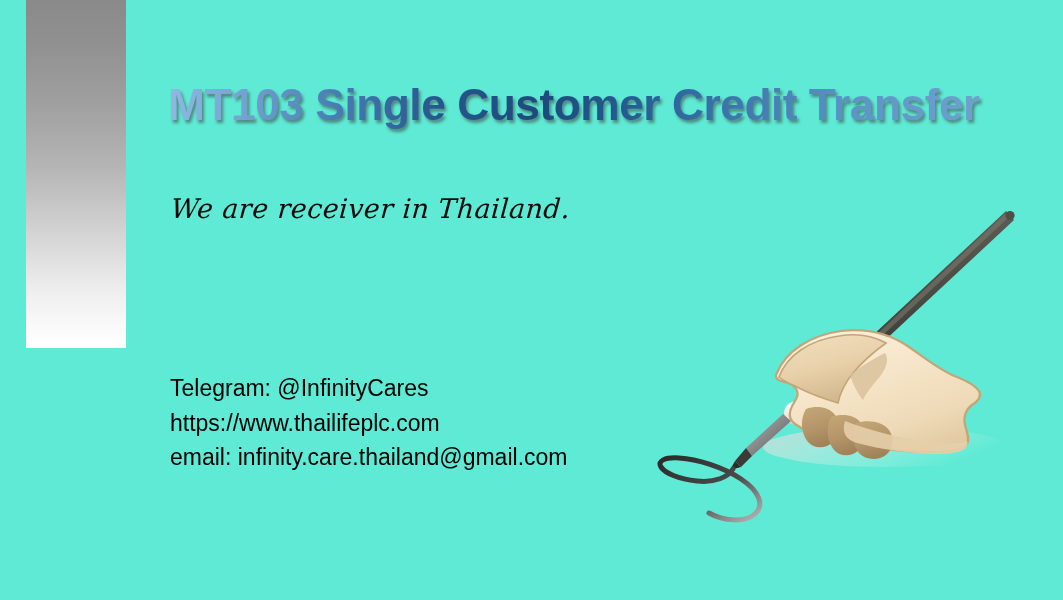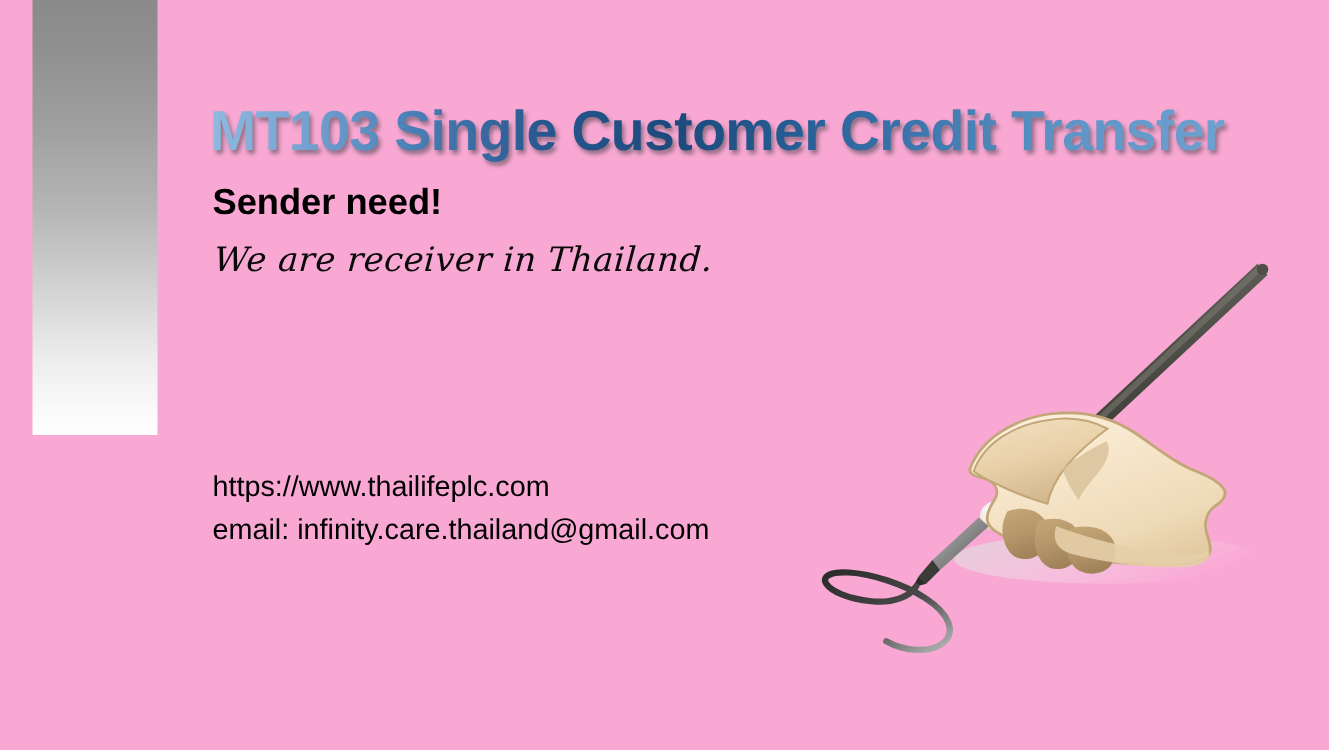--- a/index.html
+++ b/index.html
@@ -8,21 +8,21 @@
     padding: 0;
     background: #ffffff;
   }
   body {
     font-family: "Liberation Sans", sans-serif;
   }
   .slide {
     position: relative;
     width: 1063px;
     height: 600px;
-    background: #f9a8d4;
+    background: #5eead4;
     overflow: hidden;
   }
 
   
   .side-bar {
     position: absolute;
     left: 26px;
     top: 0;
     width: 100px;
     height: 348px;
@@ -131,25 +131,25 @@
 </style>
 </head>
 <body>
 
 <div class="slide">
 
   <div class="side-bar"></div>
 
   <div class="title">MT103 Single Customer Credit Transfer</div>
 
-  <div class="heading">Sender need!</div>
 
   <div class="script-line">We are receiver in Thailand.</div>
 
   <div class="contact-block">
+    <div class="contact-line">Telegram: @InfinityCares</div>
     <div class="contact-line spaced">https://www.thailifeplc.com</div>
     <div class="contact-line spaced">email: infinity.care.thailand@gmail.com</div>
   </div>
 
   <div class="hand-art">
     <svg viewBox="0 0 400 340" xmlns="http://www.w3.org/2000/svg">
       <defs>
         <linearGradient id="penGrad" x1="0" y1="0" x2="0.35" y2="1">
           <stop offset="0%" stop-color="#6d6d66"></stop>
           <stop offset="35%" stop-color="#5a5a53"></stop>

